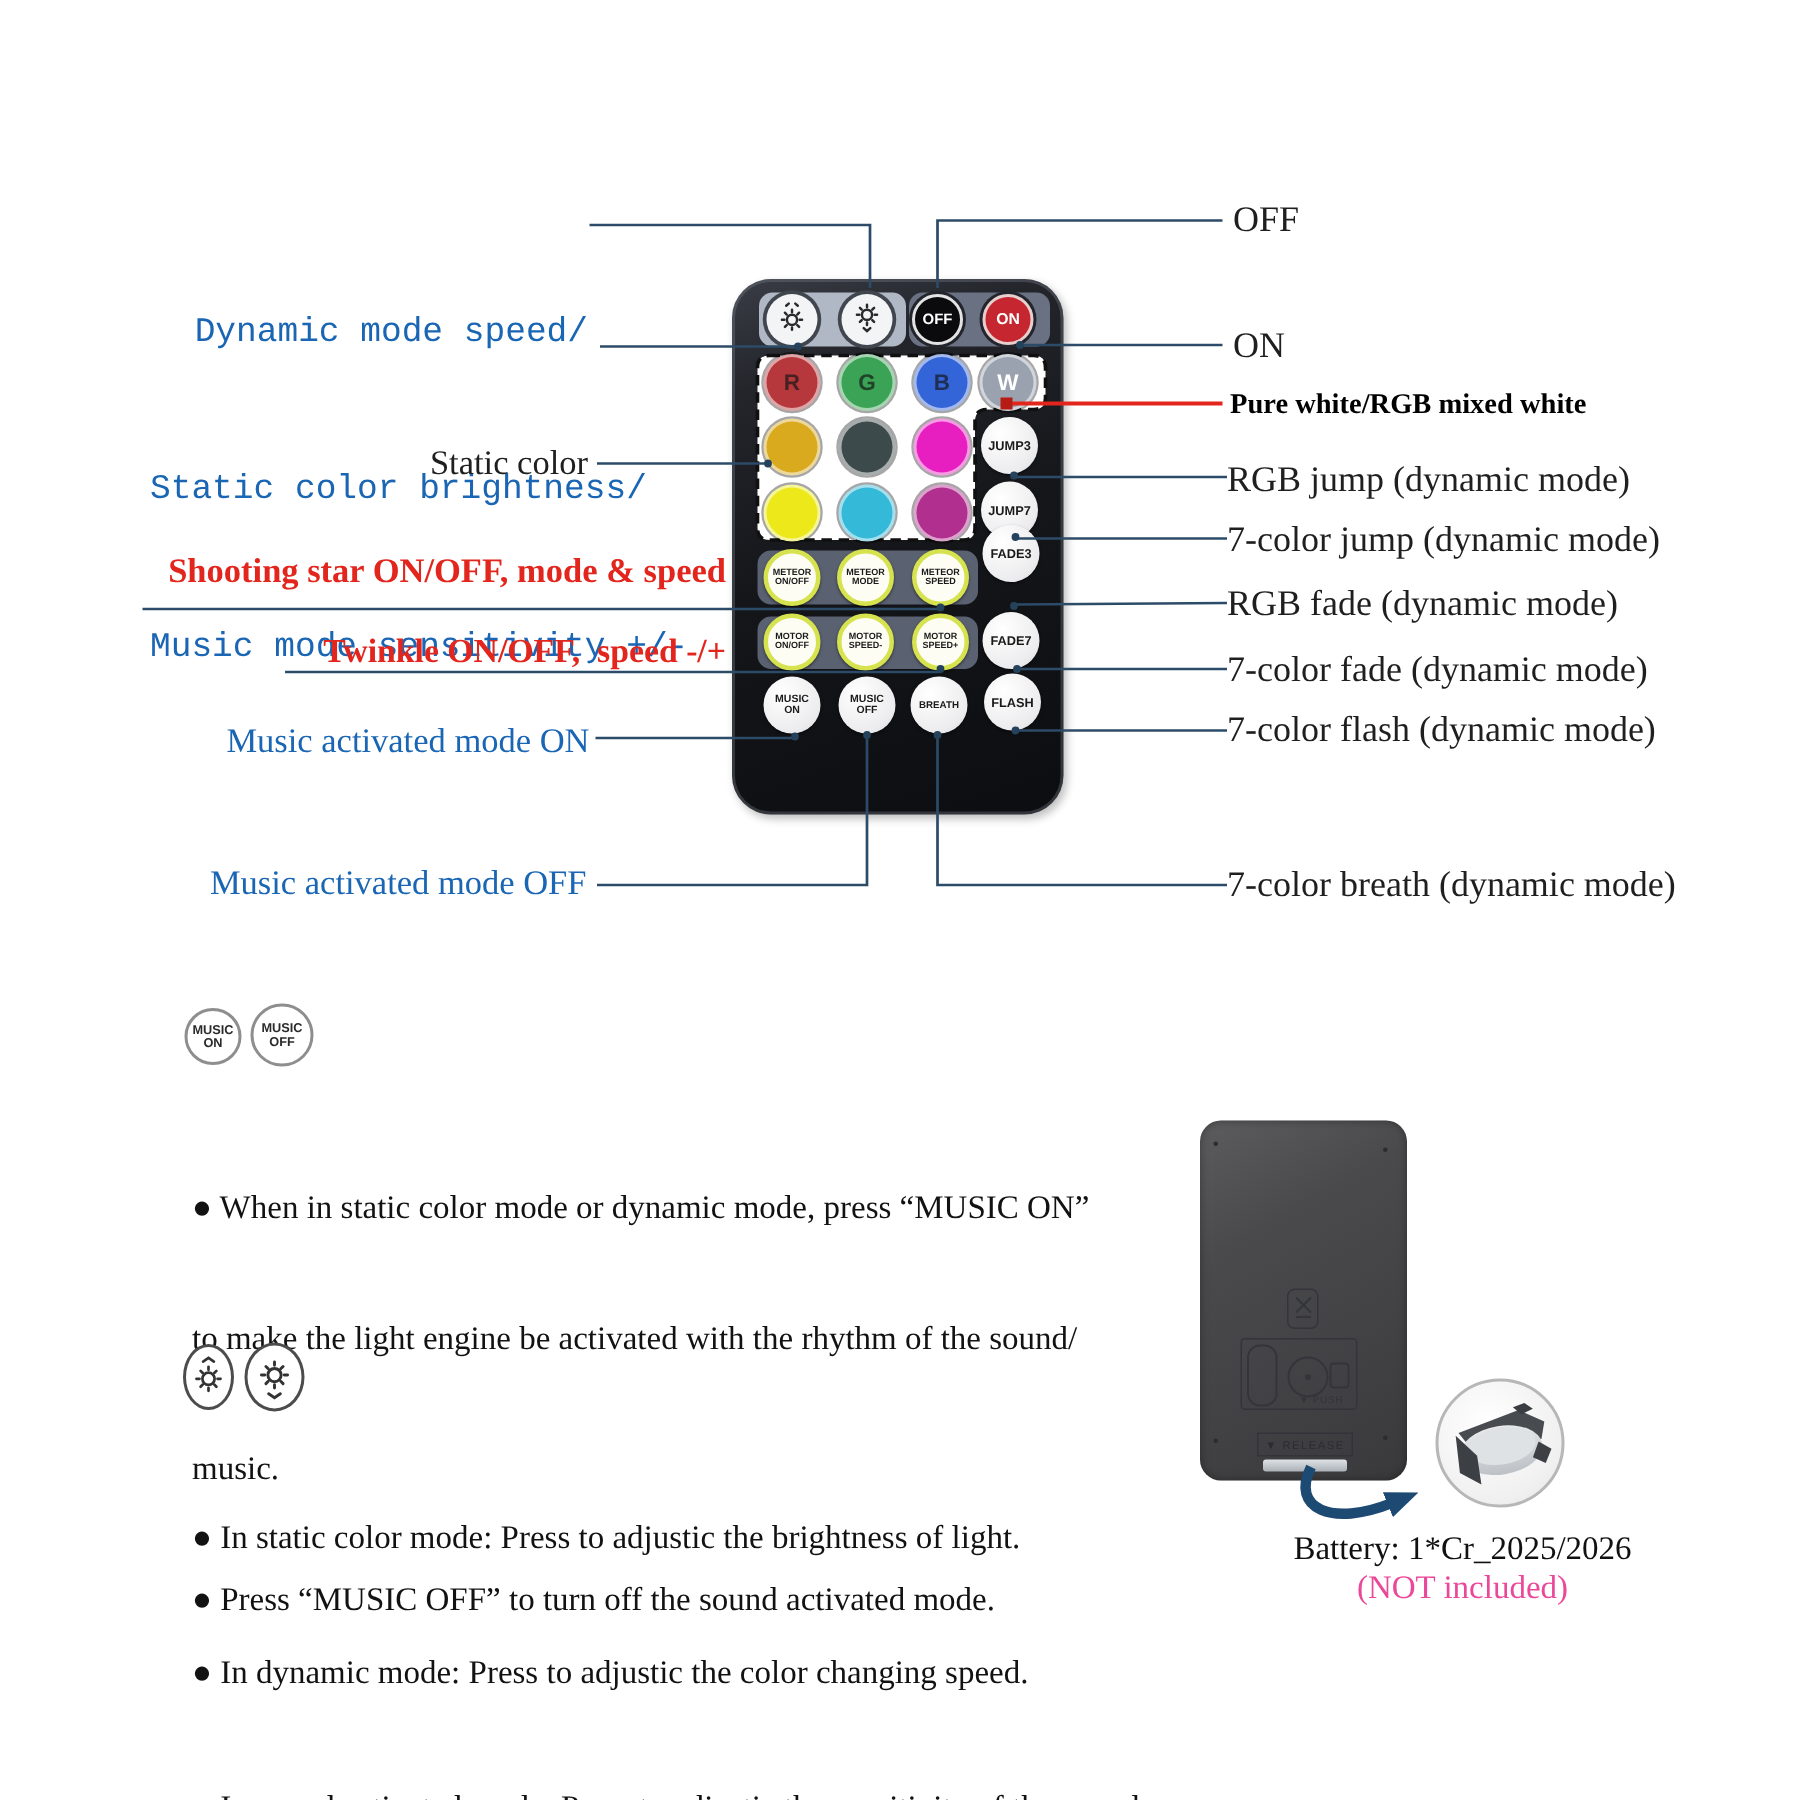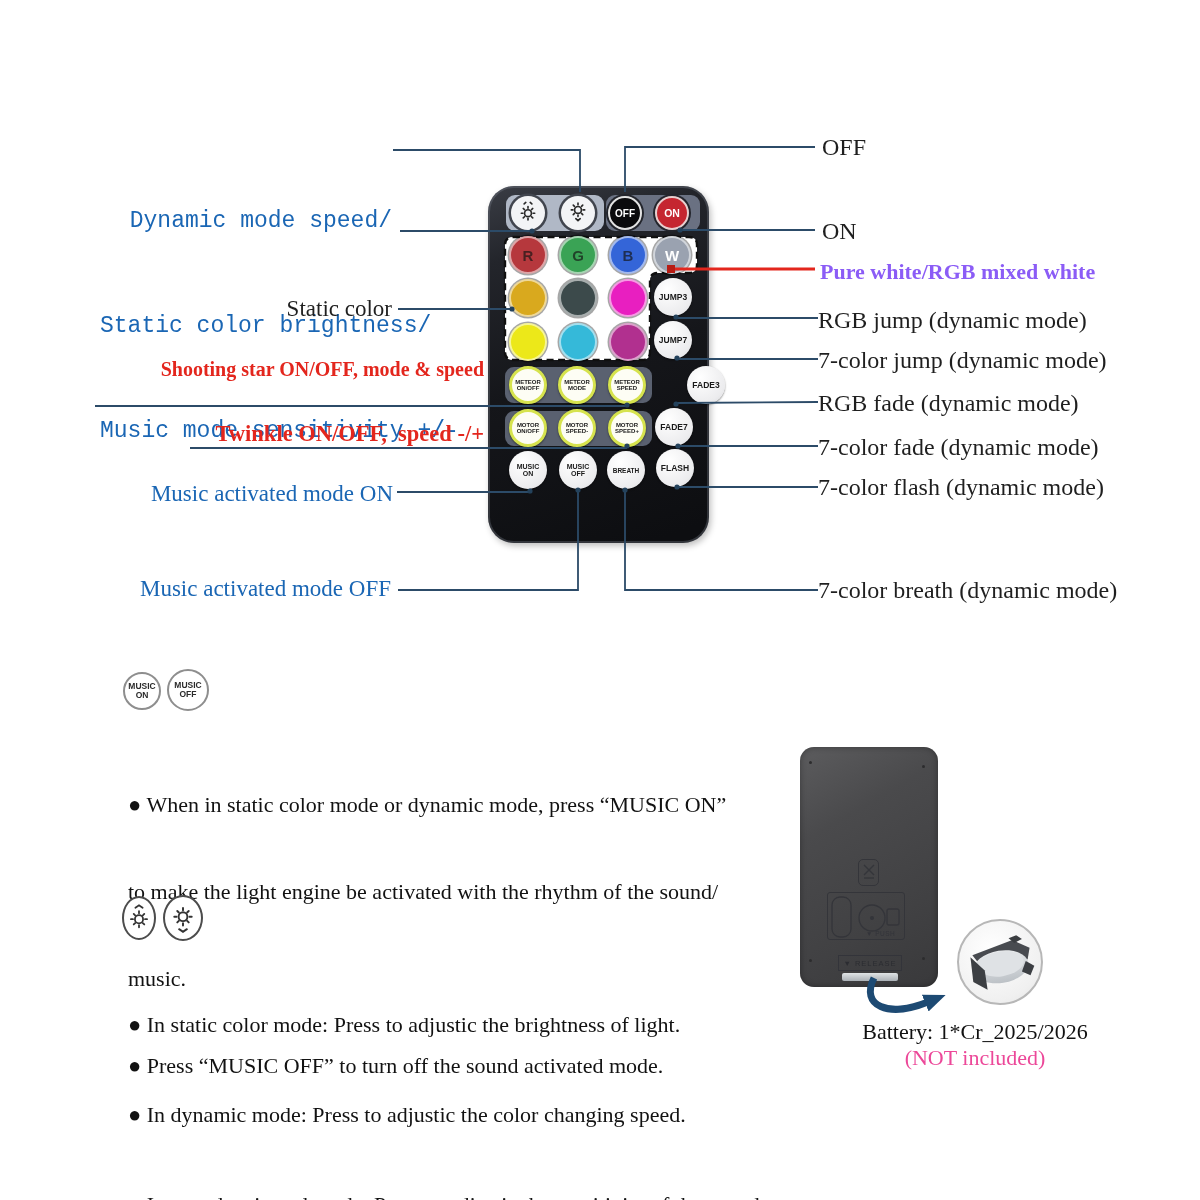--- a/index.html
+++ b/index.html
@@ -4,21 +4,21 @@
 <style>
   html,body{margin:0;padding:0;background:#fff;}
   .page{position:relative;width:1200px;height:1200px;background:#ffffff;overflow:hidden;
         font-family:"Liberation Serif", serif;}
   
   .lbl{position:absolute;font-size:23px;color:#1f1f1f;white-space:pre;line-height:35px;}
   .lbl.blue{color:#1a66b4;}
   .lbl.red{color:#e3261d;font-weight:bold;}
   .lbl.right-align{text-align:right;}
   .rlbl{position:absolute;font-size:24px;color:#1f1f1f;white-space:pre;}
-  .rlbl.redb{color:#8b5cf6;font-weight:bold;font-size:22px;}
+  .rlbl.redb{color:#000000;font-weight:bold;font-size:19px;}
   
   .remote{position:absolute;left:488px;top:186px;width:221px;height:357px;border-radius:26px;
           background:linear-gradient(160deg,#3a3d45 0%,#23252b 18%,#15161a 50%,#0d0e11 95%);
           box-shadow:inset 0 0 0 2px rgba(120,126,138,.35), 2px 3px 6px rgba(0,0,0,.25);}
   .strip{position:absolute;border-radius:9px;}
   .strip.light{left:18px;top:9px;width:98px;height:36px;background:#b0b8c6;}
   .strip.dark{left:118px;top:9px;width:94px;height:36px;background:#6a7182;}
   .btn{position:absolute;border-radius:50%;display:flex;flex-direction:column;align-items:center;
        justify-content:center;text-align:center;box-sizing:border-box;
        font-family:"Liberation Sans", sans-serif;font-weight:bold;color:#1a1a1a;}
@@ -72,21 +72,21 @@
 <body>
 
 <div class="page">
 
   <div class="lbl blue right-align" style="left:100px;top:134px;width:292px;font-family:Liberation Mono, monospace;">
     <div>Dynamic mode speed/</div>
     <div>Static color brightness/</div>
     <div>Music mode sensitivity +/-</div>
   </div>
   <div class="lbl right-align" style="left:100px;top:296px;width:292px;line-height:25px;">Static color</div>
-  <div class="lbl red right-align" style="left:84px;top:357px;width:400px;font-size:20px;line-height:25px;">Shooting star ON/OFF, mode &amp; speed</div>
+  <div class="lbl red right-align" style="left:84px;top:368px;width:400px;font-size:23px;line-height:25px;">Shooting star ON/OFF, mode &amp; speed</div>
   <div class="lbl red right-align" style="left:84px;top:421px;width:400px;font-size:22.5px;line-height:25px;">Twinkle ON/OFF,  speed -/+</div>
   <div class="lbl blue right-align" style="left:101px;top:481px;width:292px;line-height:25px;">Music activated mode ON</div>
   <div class="lbl blue right-align" style="left:99px;top:576px;width:292px;line-height:25px;">Music activated mode OFF</div>
 
   <div class="rlbl" style="left:822px;top:134px;">OFF</div>
   <div class="rlbl" style="left:822px;top:218px;">ON</div>
   <div class="rlbl redb" style="left:820px;top:259px;">Pure white/RGB mixed white</div>
   <div class="rlbl" style="left:818px;top:307px;">RGB jump (dynamic mode)</div>
   <div class="rlbl" style="left:818px;top:347px;">7-color jump (dynamic mode)</div>
   <div class="rlbl" style="left:818px;top:390px;">RGB fade (dynamic mode)</div>
@@ -134,21 +134,21 @@
 
     <div class="btn swatch" style="left: 21px; top: 93px; background: rgb(217, 169, 30);"></div>
     <div class="btn swatch" style="left: 71px; top: 93px; background: rgb(60, 74, 75);"></div>
     <div class="btn swatch" style="left: 121px; top: 93px; background: rgb(232, 31, 192);"></div>
     <div class="btn swatch" style="left: 21px; top: 137px; background: rgb(236, 232, 25);"></div>
     <div class="btn swatch" style="left: 71px; top: 137px; background: rgb(53, 185, 217);"></div>
     <div class="btn swatch" style="left: 121px; top: 137px; background: rgb(177, 48, 143);"></div>
 
     <div class="btn white" style="left:166px;top:92px;">JUMP3</div>
     <div class="btn white" style="left:166px;top:135px;">JUMP7</div>
-    <div class="btn white" style="left:167px;top:180px;margin-left:32px;">FADE3</div>
+    <div class="btn white" style="left:167px;top:164px;">FADE3</div>
     <div class="btn white" style="left:167px;top:222px;">FADE7</div>
     <div class="btn white" style="left:168px;top:263px;">FLASH</div>
 
     <div class="panel" style="left:17px;top:181px;width:147px;height:36px;"></div>
     <div class="panel" style="left:17px;top:225px;width:147px;height:35px;"></div>
 
     <div class="btn grid" style="left:21px;top:180px;">
       <span>METEOR</span>
         <span>ON/OFF</span>
       </div>

